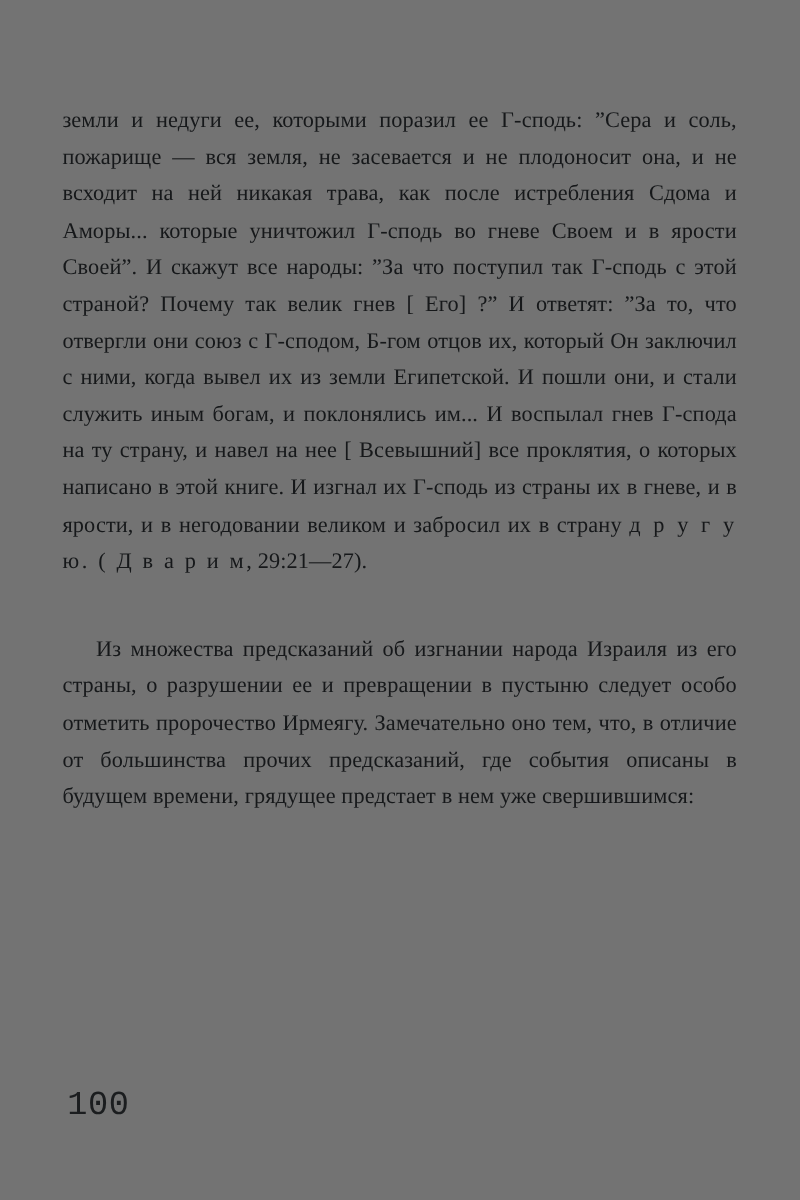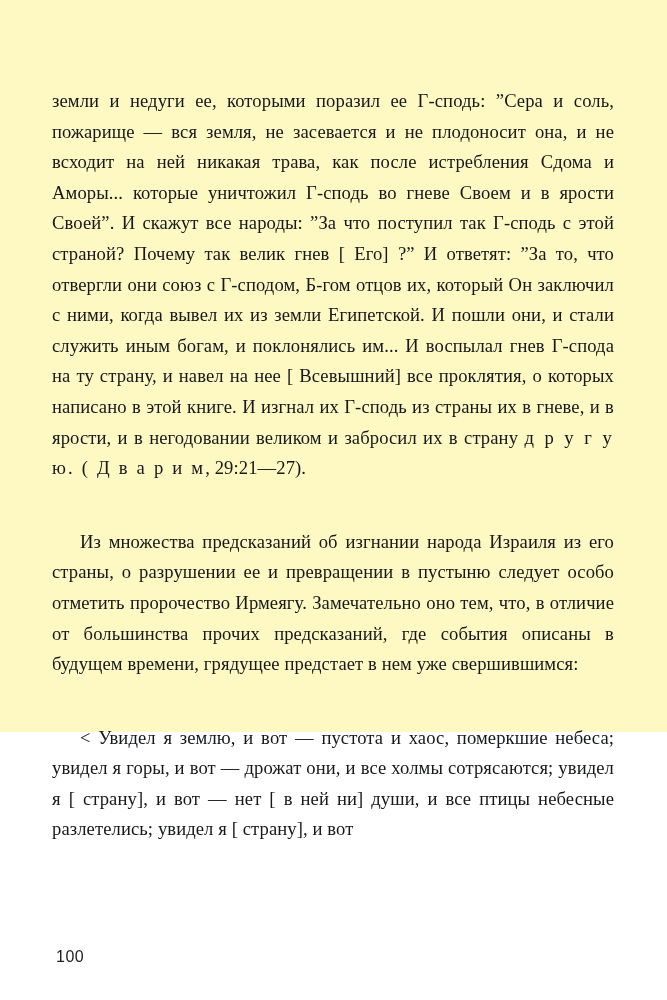--- a/index.html
+++ b/index.html
@@ -13,22 +13,22 @@
     position: relative;
     font-family: "Liberation Serif", serif;
     color: #16181a;
     overflow: hidden;
   }
   .page {
     position: absolute;
     left: 0;
     top: 0;
     width: 667px;
-    height: 732px;
-    background: #fef9c3;
+    height: 1000px;
+    background: #737373;
   }
   .text-column {
     position: absolute;
     left: 52px;
     top: 86px;
     width: 562px;
   }
   p.para {
     margin: 0;
     font-size: 18.6px;
@@ -41,37 +41,36 @@
   p.para.indent {
     text-indent: 28px;
     margin-top: 43px;
   }
   .spaced {
     letter-spacing: 2.2px;
   }
   .page-number {
     position: absolute;
     left: 56px;
-    top: 948px;
-    font-size: 16px;
-    font-family: Liberation Sans, sans-serif;
+    top: 906px;
+    font-size: 28px;
+    font-family: Liberation Mono, monospace;
     color: #1b1d1f;
     letter-spacing: 0.5px;
   }
 </style>
 </head>
 <body>
 
 <div class="page">
 
   <div class="text-column">
 
     <p class="para"><span>земли и недуги ее, которыми поразил ее Г-сподь: ”Сера и соль, пожарище — вся земля, не засевается и не плодоносит она, и не всходит на ней никакая трава, как после истребления Сдома и Аморы... которые уничтожил Г-сподь во гневе Своем и в ярости Своей”. И скажут все народы: ”За что поступил так Г-сподь с этой страной? Почему так велик гнев [ Его] ?” И ответят: ”За то, что отвергли они союз с Г-сподом, Б-гом отцов их, который Он заключил с ними, когда вывел их из земли Египетской. И пошли они, и стали служить иным богам, и поклонялись им... И воспылал гнев Г-спода на ту страну, и навел на нее [ Всевышний] все проклятия, о которых написано в этой книге. И изгнал их Г-сподь из страны их в гневе, и в ярости, и в негодовании великом и забросил их в страну </span><span class="spaced">д р у г у ю</span><span class="spaced">. ( Д в а р и м</span><span>, 29:21—27).</span></p>
 
     <p class="para indent">Из множества предсказаний об изгнании народа Израиля из его страны, о разрушении ее и превращении в пустыню следует особо отметить пророчество Ирмеягу. Замечательно оно тем, что, в отличие от большинства прочих предсказаний, где события описаны в будущем времени, грядущее предстает в нем уже свершившимся:</p>
 
-    <p class="para indent">&lt; Увидел я землю, и вот — пустота и хаос, померкшие небеса; увидел я горы, и вот — дрожат они, и все холмы сотрясаются; увидел я [ страну], и вот — нет [ в ней ни] души, и все птицы небесные разлетелись; увидел я [ страну], и вот</p>
 
   </div>
 
   <div class="page-number">100</div>
 
 </div>
 
 </body></html>

